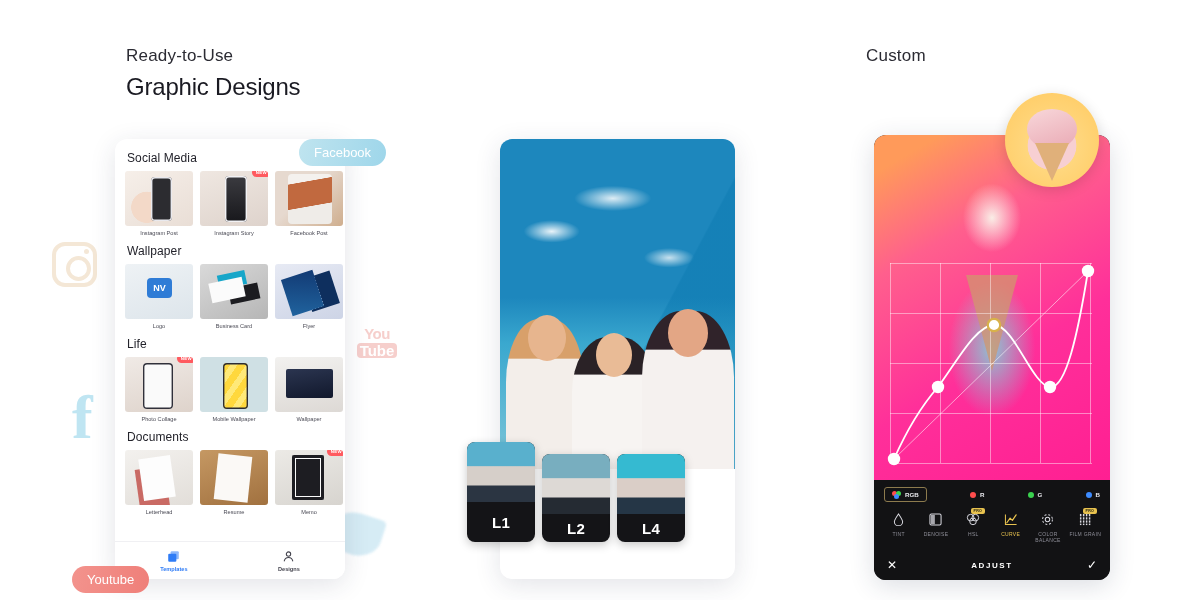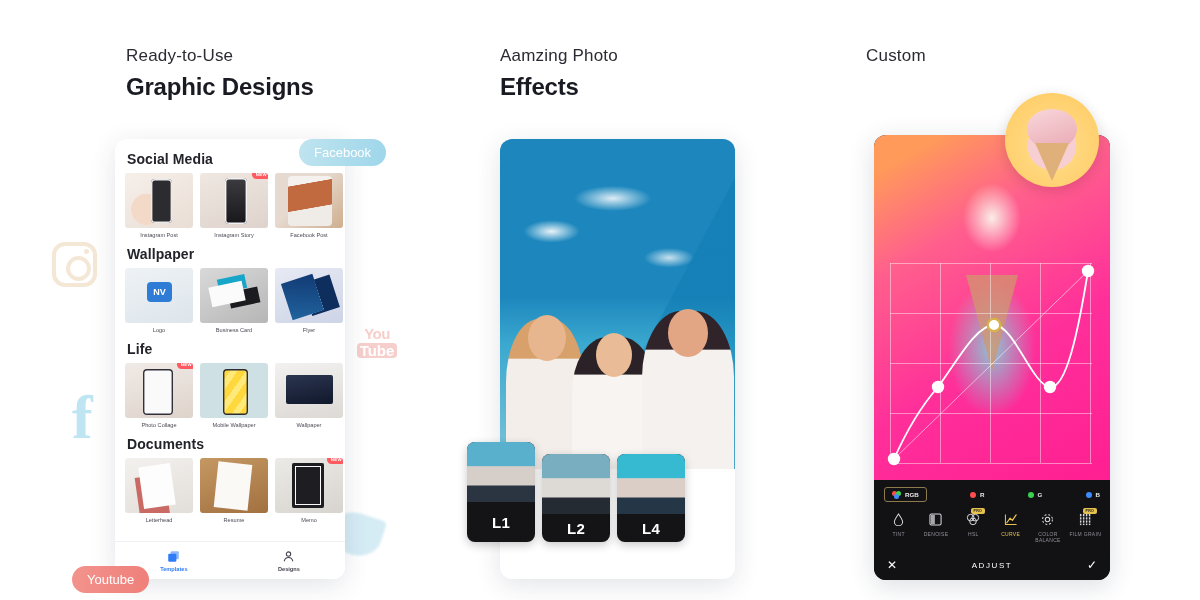--- a/index.html
+++ b/index.html
@@ -12,35 +12,35 @@
   }
   .stage { position: relative; width: 1200px; height: 600px; margin-top: 8px; }
 
   
   .col-head { position: absolute; }
   .kicker {
     font-size: 17px; color: #2b2b33; font-weight: 400;
     letter-spacing: .2px; margin-bottom: 7px;
   }
   .headline {
-    font-size: 24px; color: #1a1a22; font-weight: 700;
+    font-size: 24px; color: #1a1a22; font-weight: 400;
     letter-spacing: -.2px;
   }
 
   
   .panel1 { position: absolute; left: 115px; top: 131px; width: 230px; height: 440px; }
   .phone1 {
     position: absolute; inset: 0;
     background: #fff; border-radius: 12px;
     box-shadow: 0 6px 26px rgba(40,50,80,.13);
     overflow: hidden;
   }
   .p1-scroll { padding: 10px 10px 0 10px; }
   .sec-title {
-    font-size: 14px; font-weight: 700; color: #23232b;
+    font-size: 12px; font-weight: 400; color: #23232b;
     margin: 8px 0 6px 2px; letter-spacing: .1px;
   }
   .sec-title:first-child { margin-top: 2px; }
   .grid3 { display: flex; gap: 7px; }
   .cell { width: 68px; }
   .thumb {
     width: 68px; height: 55px; border-radius: 3px;
     position: relative; overflow: hidden;
     background: #eceff1;
   }
@@ -259,36 +259,32 @@
   .pro {
     position: absolute; top: -3px; right: 7px; background: #e8c24f; color: #20200f;
     font-size: 3.6px; font-weight: 700; padding: 1px 3px; border-radius: 2px;
     letter-spacing: .2px;
   }
   .bottom-row {
     position: absolute; left: 0; right: 0; bottom: 0; height: 30px;
     display: flex; align-items: center; padding: 0 13px;
   }
   .bot-title { flex: 1; text-align: center; color: #fff; font-size: 8px;
-    font-weight: 400; letter-spacing: 1.6px; }
+    font-weight: 700; letter-spacing: 1.6px; }
   .bot-ico { color: #fff; font-size: 12px; line-height: 1; width: 16px; }
   .bot-ico.right { text-align: right; }
 </style>
 </head>
 <body>
 
 <div class="stage">
 
   <div class="col-head" style="left:126px; top:38px;">
     <div class="kicker">Ready-to-Use</div>
     <div class="headline">Graphic Designs</div>
-  </div>
-  <div class="col-head" style="left:500px; top:38px;">
-    <div class="kicker">Aamzing Photo</div>
-    <div class="headline">Effects</div>
   </div>
   <div class="col-head" style="left:866px; top:38px;">
     <div class="kicker">Custom</div>
   </div>
 
   <div class="mark mark-ig"></div>
   <div class="mark mark-fb">f</div>
   <div class="mark mark-yt">
     <span class="yt1">You</span>
     <span class="yt2">Tube</span>

